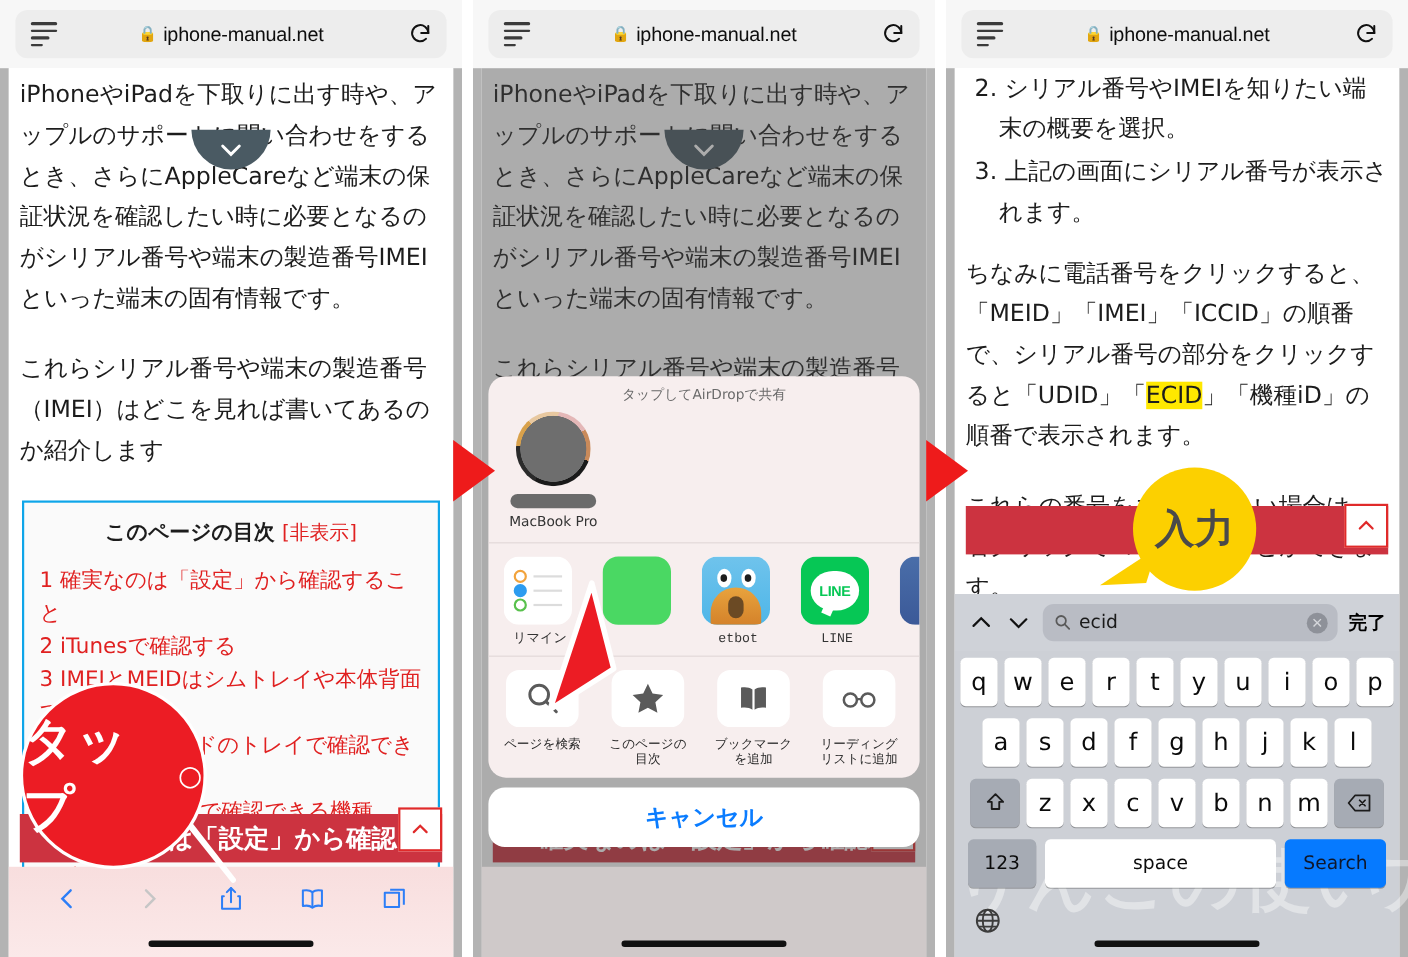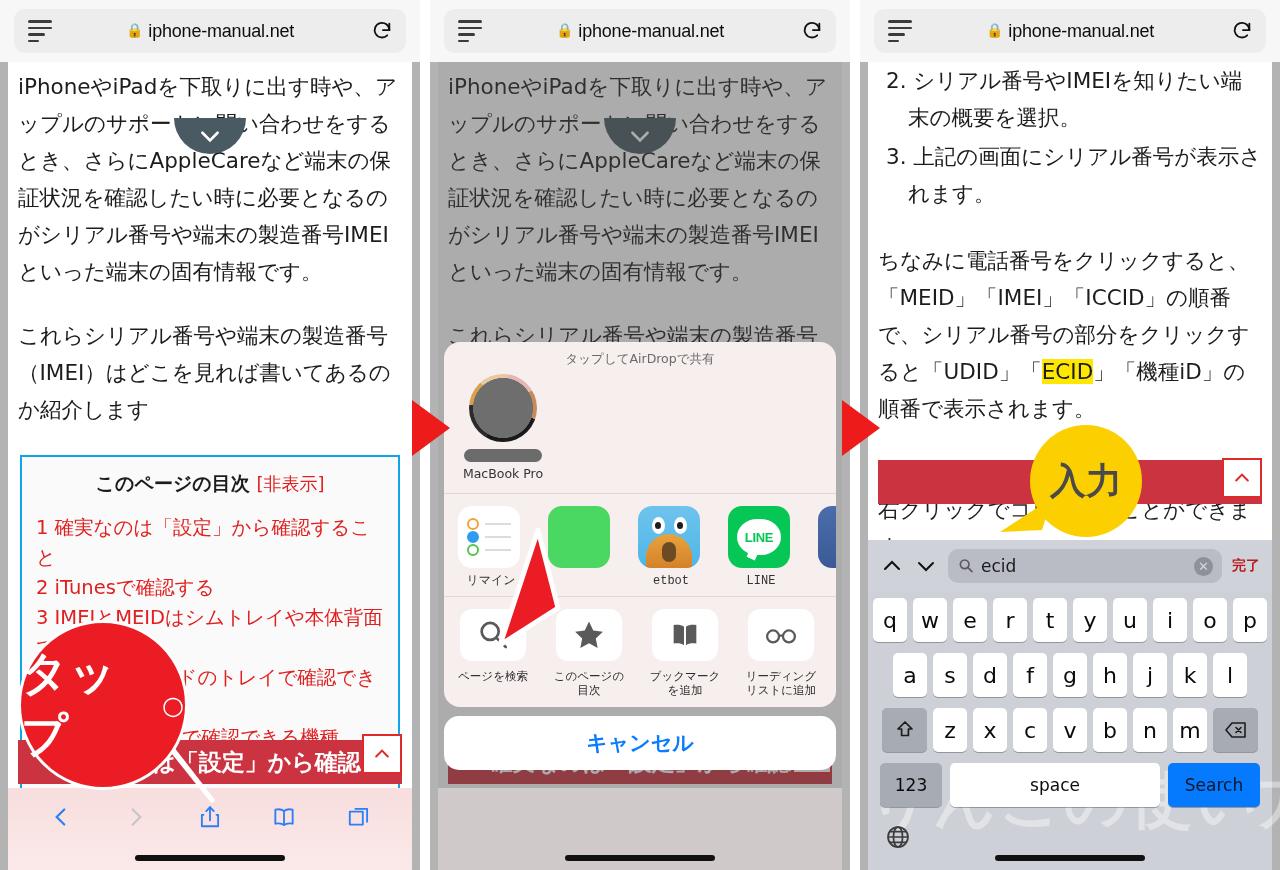--- a/index.html
+++ b/index.html
@@ -160,21 +160,21 @@
   .findbar { height:52px; background:#cfd2d8; display:flex; align-items:center;
              padding:0 12px; gap:10px; }
   .nav-ch { width:24px; height:24px; stroke:#111; }
   .findfield { flex:1; height:34px; background:#b9bcc4; border-radius:10px;
                display:flex; align-items:center; padding:0 10px; gap:7px; position:relative; }
   .findfield .ftxt { font-size:17px; color:#1a1a1a;
                      font-family:"DejaVu Sans","Liberation Sans",sans-serif; }
   .clear-x { position:absolute; right:9px; width:19px; height:19px; border-radius:50%;
              background:#8e9199; color:#d5d7db; font-size:13px; display:flex;
              align-items:center; justify-content:center; line-height:1; }
-  .done { font-size:14px; font-weight:bold; color:#b91c1c;
+  .done { font-size:17px; font-weight:bold; color:#000000;
           font-family:Liberation Sans, sans-serif; }
 
   .keyboard { background:#cdd0d6; padding:6px 3px 0 3px; position:relative; }
   .krow { display:flex; justify-content:center; gap:6px; margin-bottom:11px; }
   .key { background:#fff; border-radius:5px; height:44px; width:34px;
          display:flex; align-items:center; justify-content:center;
          font-size:22px; color:#0b0b0b; box-shadow:0 1px 0 rgba(0,0,0,0.28);
          font-family:"DejaVu Sans","Liberation Sans",sans-serif; }
   .krow.r2 { padding:0 17px; }
   .key.mod { background:#a6abb4; width:45px; }
@@ -508,21 +508,21 @@
         <svg class="reload" viewBox="0 0 24 24" fill="none" stroke="currentColor" stroke-width="2" stroke-linecap="round">
           <path d="M20 11a8 8 0 1 0-2.3 5.7"></path>
             <path d="M20 4v7h-7"></path>
         </svg>
       </div>
     </div>
 
     <div class="page">
       <div class="body-block" style="padding-top:0;">
         <p class="ptxt" style="padding-left:30px;text-indent:-22px;margin-bottom:2px;">2. シリアル番号やIMEIを知りたい端末の概要を選択。</p>
-        <p class="ptxt" style="padding-left:30px;text-indent:-22px;margin-bottom:30px;">3. 上記の画面にシリアル番号が表示されます。</p>
+        <p class="ptxt" style="padding-left:30px;text-indent:-22px;margin-bottom:18px;">3. 上記の画面にシリアル番号が表示されます。</p>
         <p class="ptxt para">
           <span>ちなみに電話番号をクリックすると、「MEID」「IMEI」「ICCID」の順番で、シリアル番号の部分をクリックすると「UDID」「</span><span style="background:#ffe800;">ECID</span><span>」「機種iD」の順番で表示されます。</span>
         </p>
         <p class="ptxt para">これらの番号をコピーしたい場合は、右クリックでコピーすることができます。</p>
       </div>
 
       <div class="redbanner" style="bottom:366px;"></div>
       <div class="scrolltop" style="bottom:372px;">
         <svg viewBox="0 0 24 24" fill="none" stroke-width="2.4" stroke-linecap="round">
             <path d="M5 15l7-7 7 7"></path>

